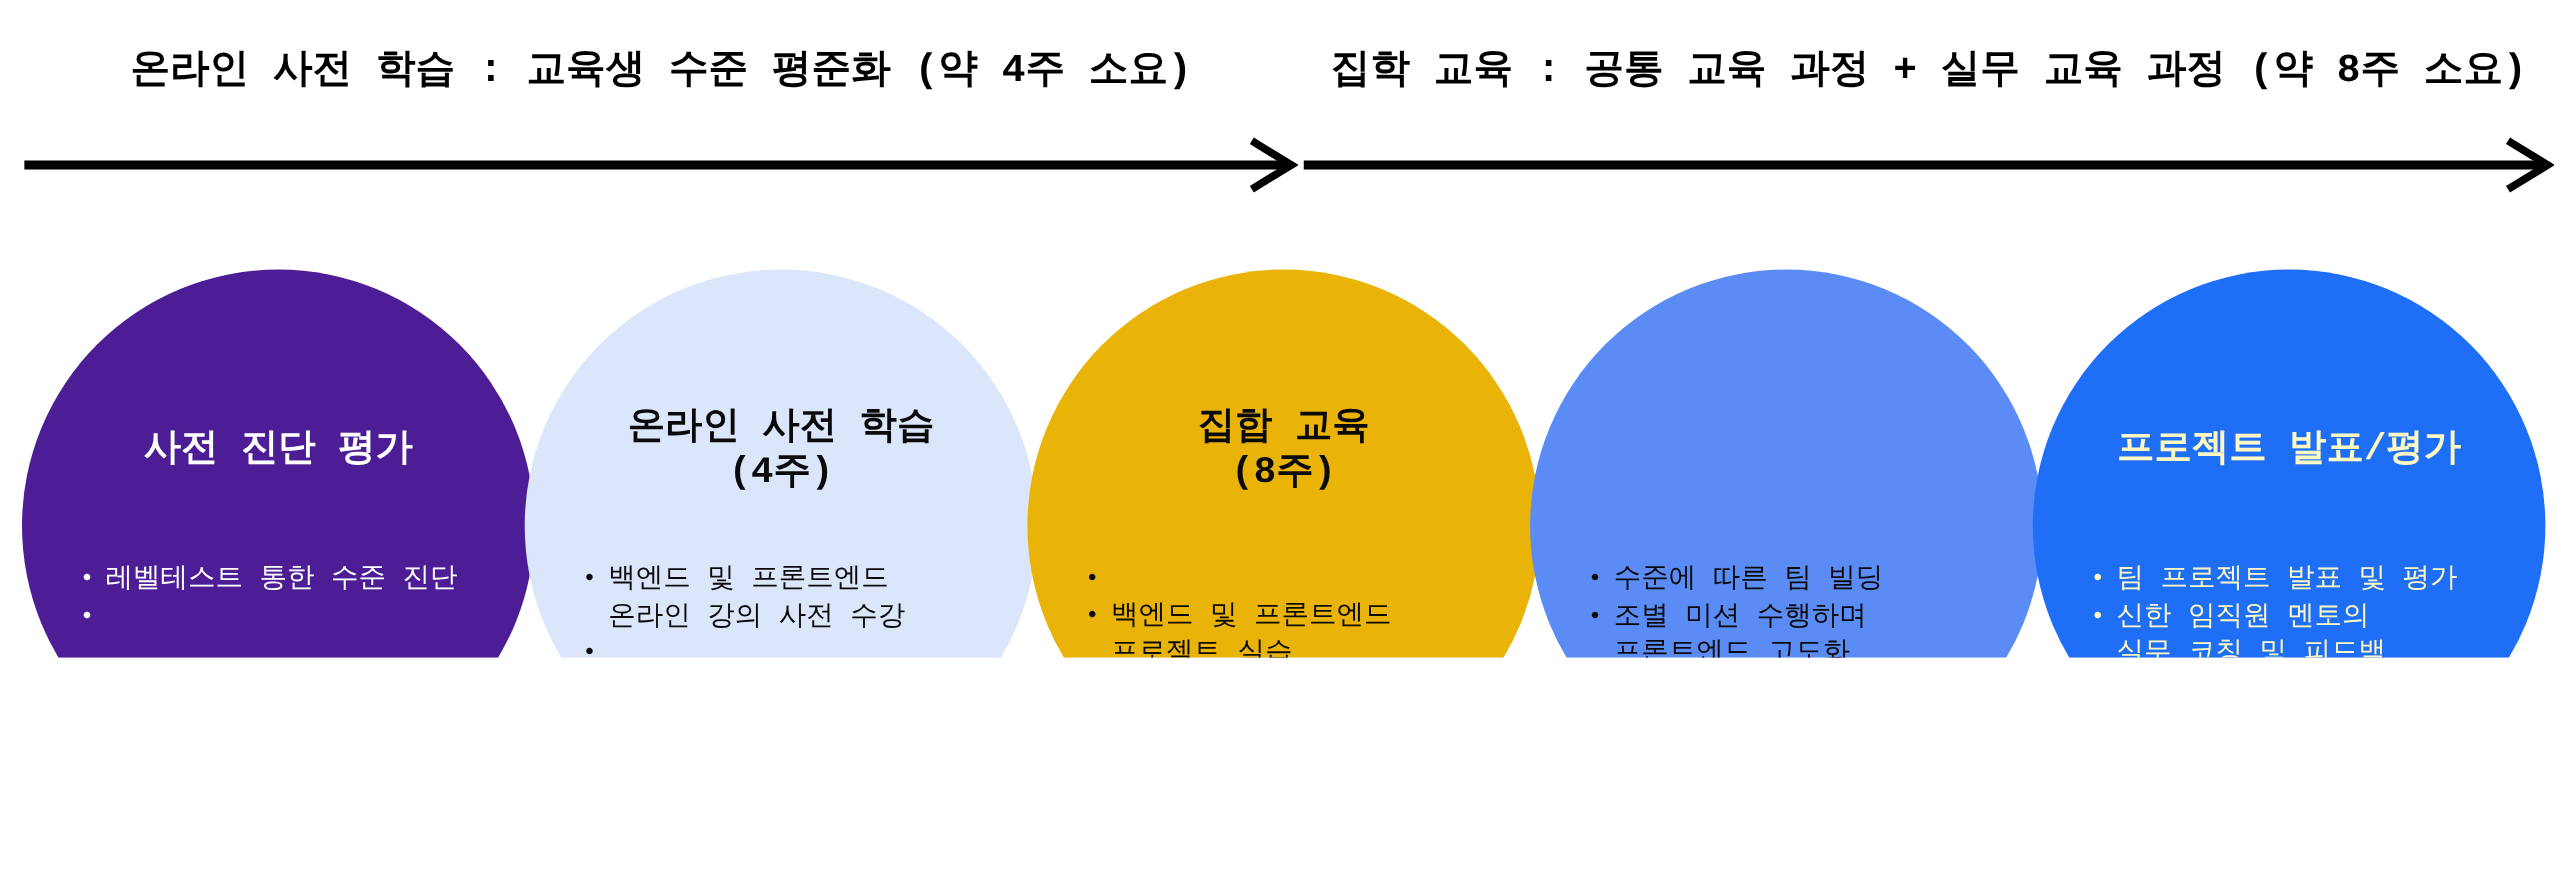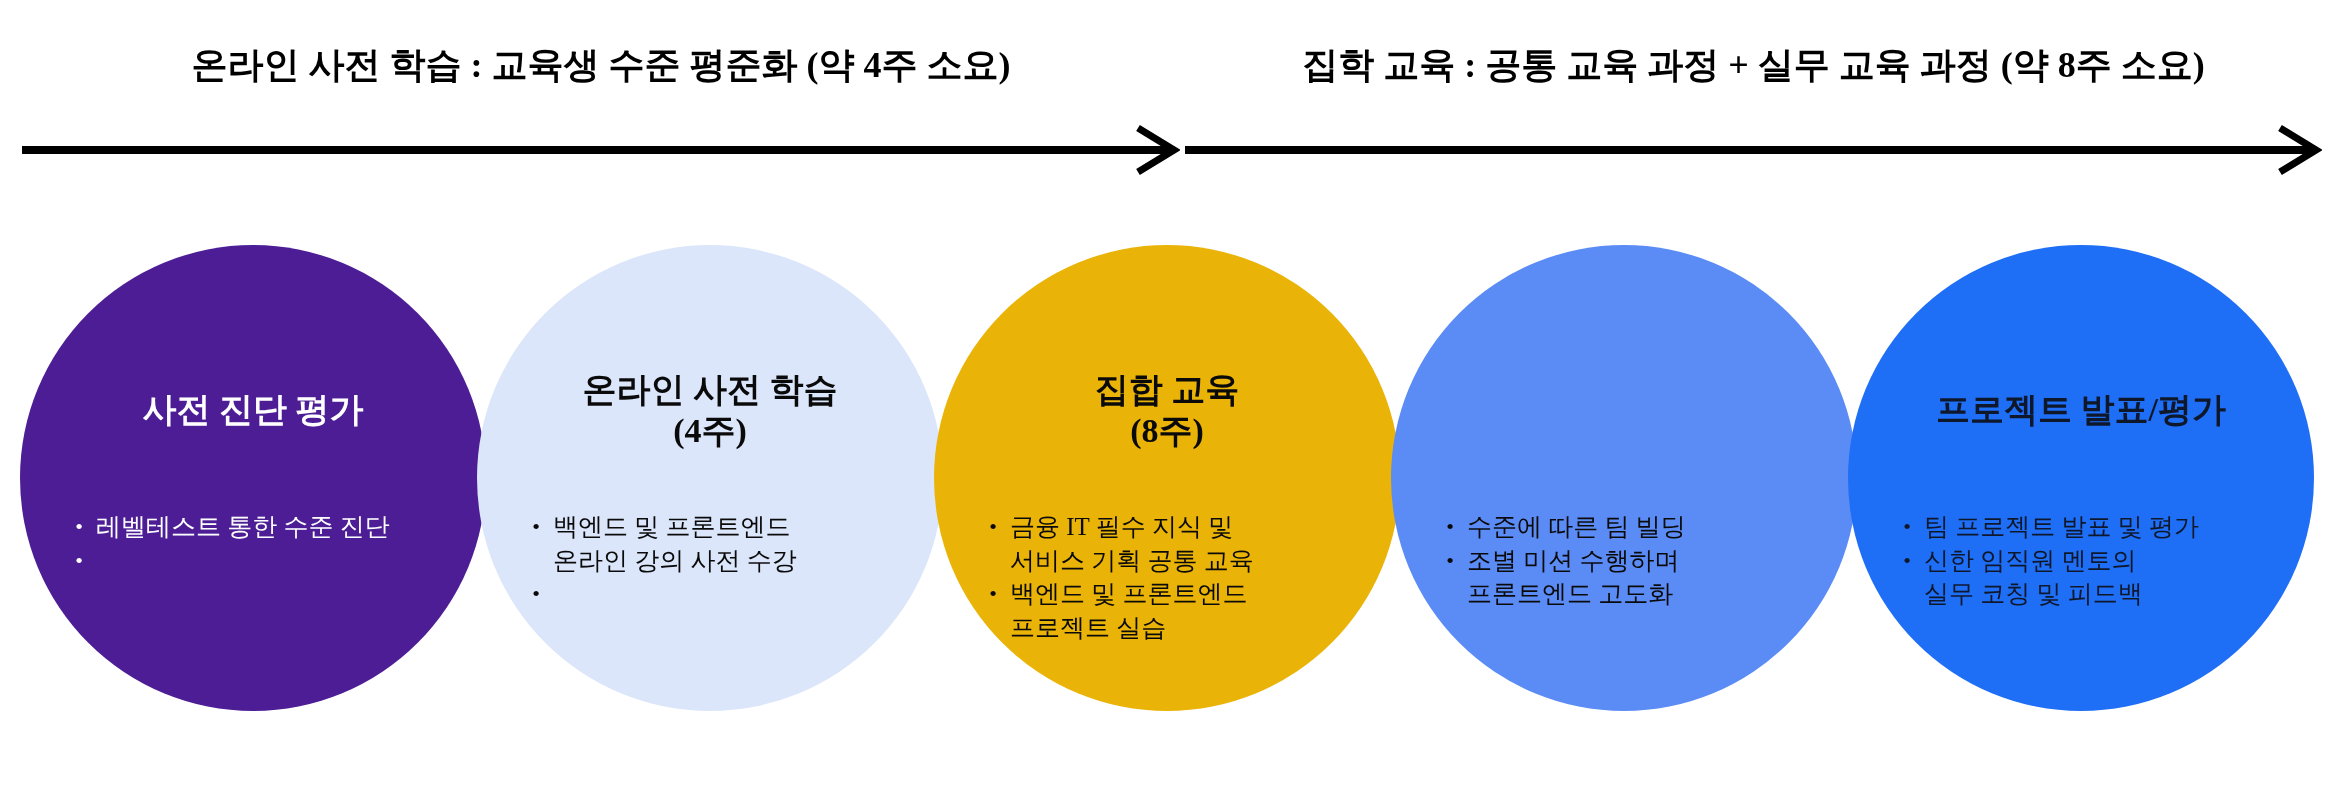--- a/index.html
+++ b/index.html
@@ -1,21 +1,21 @@
 <!DOCTYPE html>
 <html><head>
 <meta charset="utf-8">
 <style>
   html,body{margin:0;padding:0;background:#ffffff;}
   .canvas{
     position:relative;
-    width:2328px;height:790px;
+    width:2328px;height:598px;
     background:#ffffff;
     overflow:hidden;
-    font-family:Liberation Serif, serif;
+    font-family:Liberation Mono, monospace;
   }
   .phase-label{
     position:absolute;
     top:40px;height:50px;line-height:50px;
     text-align:center;
     font-size:36px;font-weight:700;color:#000000;
     white-space:nowrap;
   }
   .phase-label.p1{left:22px;width:1158px;}
   .phase-label.p2{left:1185px;width:1137px;}
@@ -95,22 +95,20 @@
       </div>
     </div>
   </div>
 
   <div class="stage s3" style="background: #eab308; color: rgb(10, 10, 10);">
     <div class="title">집합 교육
 (8주)</div>
     <div class="bullets">
       <div class="bullet">
         <span class="dot">•</span>
-        <span class="btxt">금융 IT 필수 지식 및
-서비스 기획 공통 교육</span>
       </div>
       <div class="bullet">
         <span class="dot">•</span>
         <span class="btxt">백엔드 및 프론트엔드
 프로젝트 실습</span>
       </div>
     </div>
   </div>
 
   <div class="stage s4" style="background: rgb(91, 140, 245); color: rgb(10, 10, 10);">
@@ -120,21 +118,21 @@
         <span class="btxt">수준에 따른 팀 빌딩</span>
       </div>
       <div class="bullet">
         <span class="dot">•</span>
         <span class="btxt">조별 미션 수행하며
 프론트엔드 고도화</span>
       </div>
     </div>
   </div>
 
-  <div class="stage s5" style="background: rgb(30, 110, 246); color: #0f172a;">
+  <div class="stage s5" style="background: rgb(30, 110, 246); color: #fef9c3;">
     <div class="title">프로젝트 발표/평가</div>
     <div class="bullets">
       <div class="bullet">
         <span class="dot">•</span>
         <span class="btxt">팀 프로젝트 발표 및 평가</span>
       </div>
       <div class="bullet">
         <span class="dot">•</span>
         <span class="btxt">신한 임직원 멘토의
 실무 코칭 및 피드백</span>

